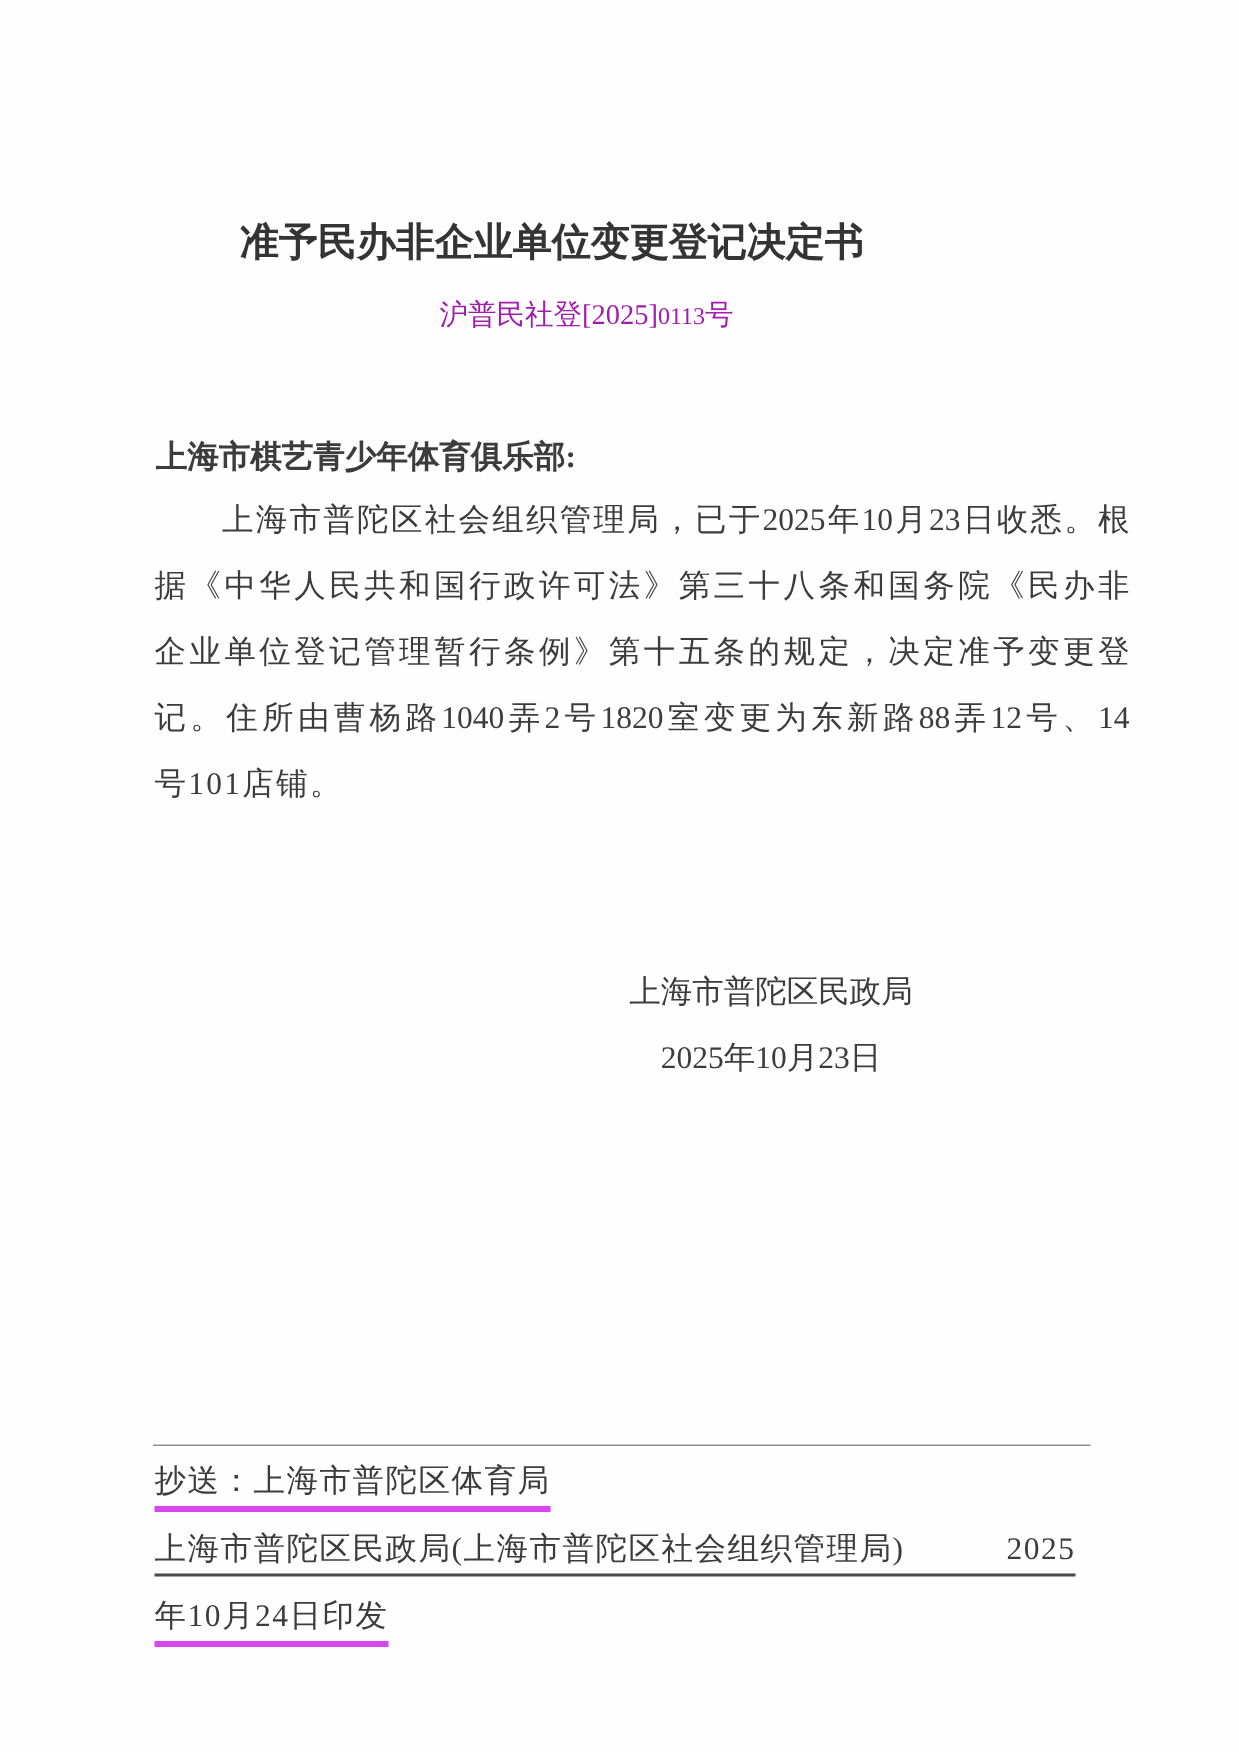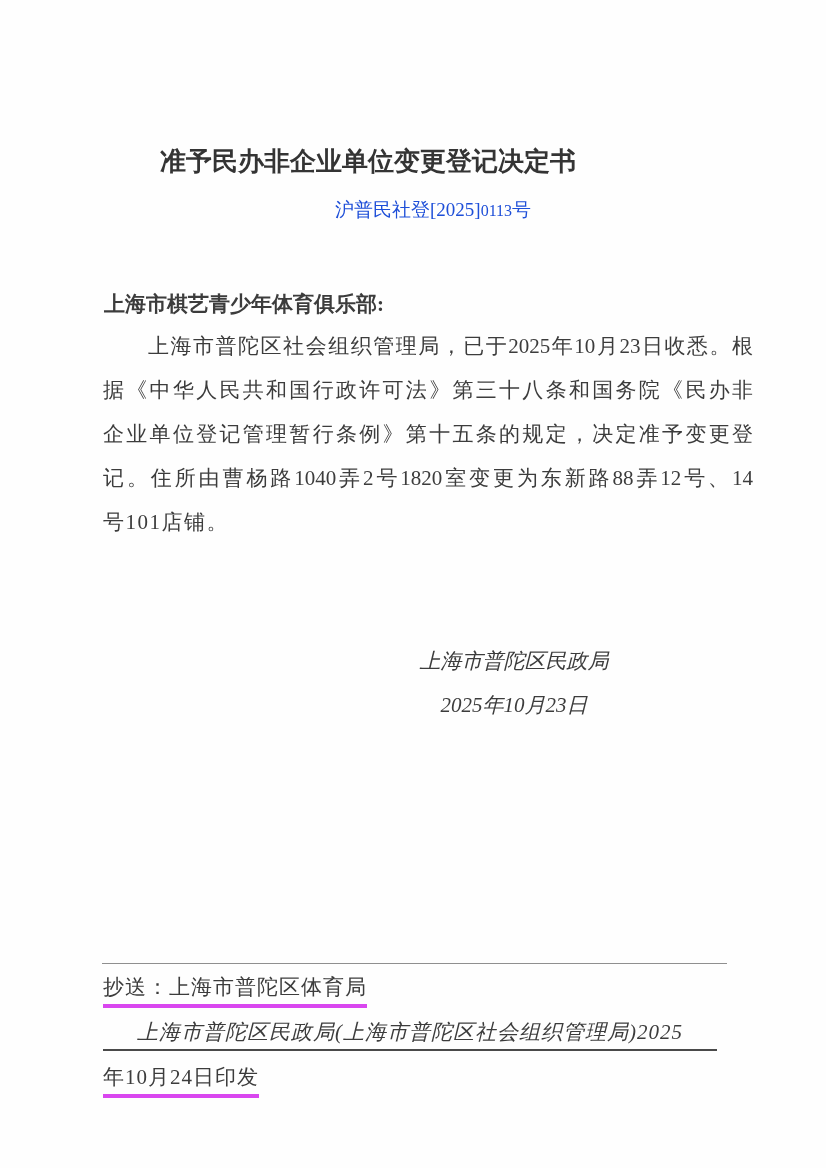--- a/index.html
+++ b/index.html
@@ -24,23 +24,22 @@
     font-weight: bold;
     letter-spacing: 0px;
     color: #343434;
     white-space: nowrap;
   }
   .doc-number {
     position: absolute;
     left: 293px;
     top: 197px;
     font-size: 19px;
-    color: #1d4ed8;
+    color: #a21caf;
     white-space: nowrap;
-    margin-left: 42px;
   }
   .doc-number .serial {
     font-size: 16px;
   }
   .recipient {
     position: absolute;
     left: 104px;
     top: 290px;
     font-size: 21px;
     white-space: nowrap;
@@ -66,21 +65,20 @@
   .body-line.last {
     text-align-last: left;
     letter-spacing: 1.5px;
   }
   .signature-block {
     position: absolute;
     left: 328px;
     top: 645px;
     width: 372px;
     text-align: center;
-    font-style: italic;
   }
   .signature-line {
     height: 44px;
     line-height: 32px;
     font-size: 21px;
     white-space: nowrap;
   }
   .footer-separator {
     position: absolute;
     left: 102px;
@@ -101,26 +99,25 @@
   }
   .u {
     display: inline-block;
     border-bottom: 4px solid #d946ef;
     padding-bottom: 2px;
     letter-spacing: 1px;
     white-space: nowrap;
   }
   .issuer-row-inner {
     display: flex;
-    justify-content: center;
+    justify-content: space-between;
     align-items: baseline;
     width: 614px;
     border-bottom: 2px solid #4a4a4a;
     padding-bottom: 2px;
-    font-style: italic;
   }
   .issuer-row-inner span {
     letter-spacing: 1px;
     white-space: nowrap;
   }
 </style>
 </head>
 <body>
 
 <div class="page">

